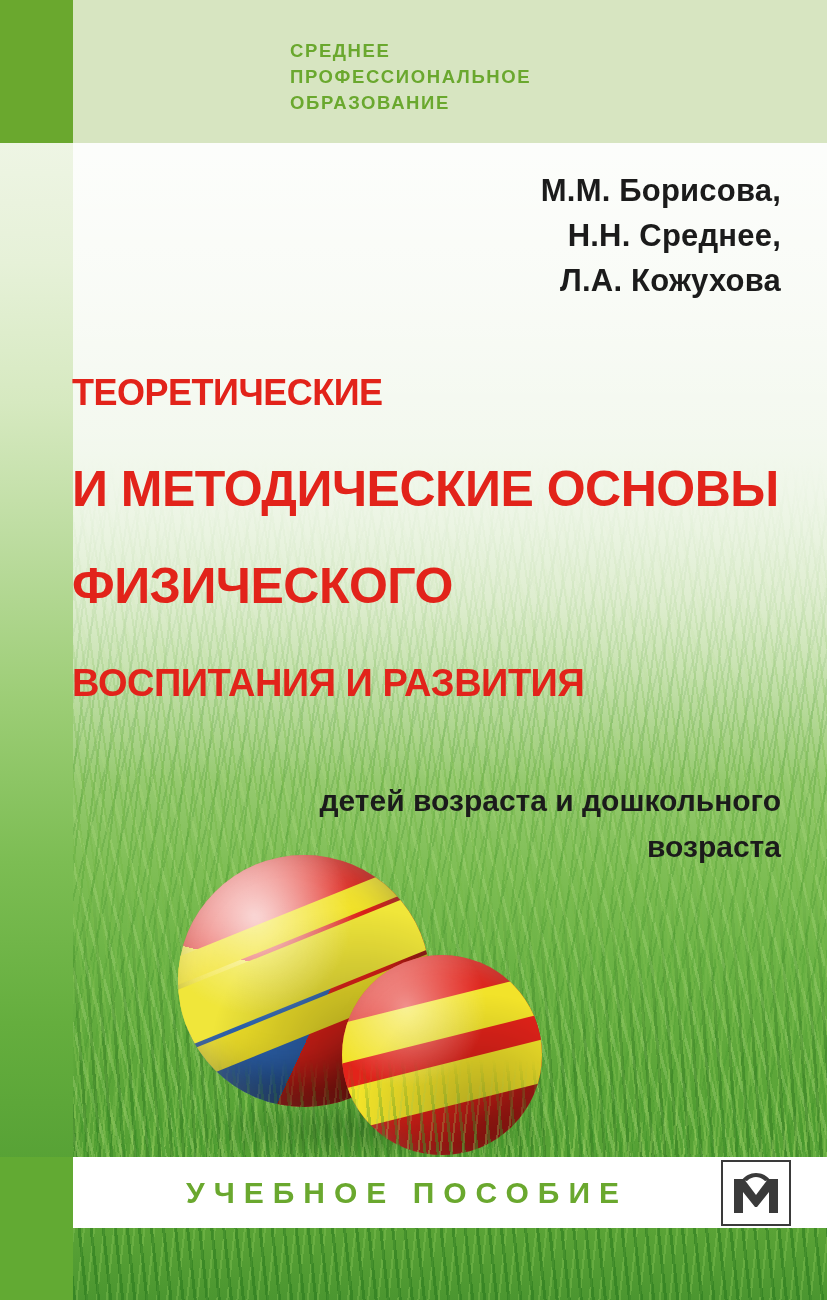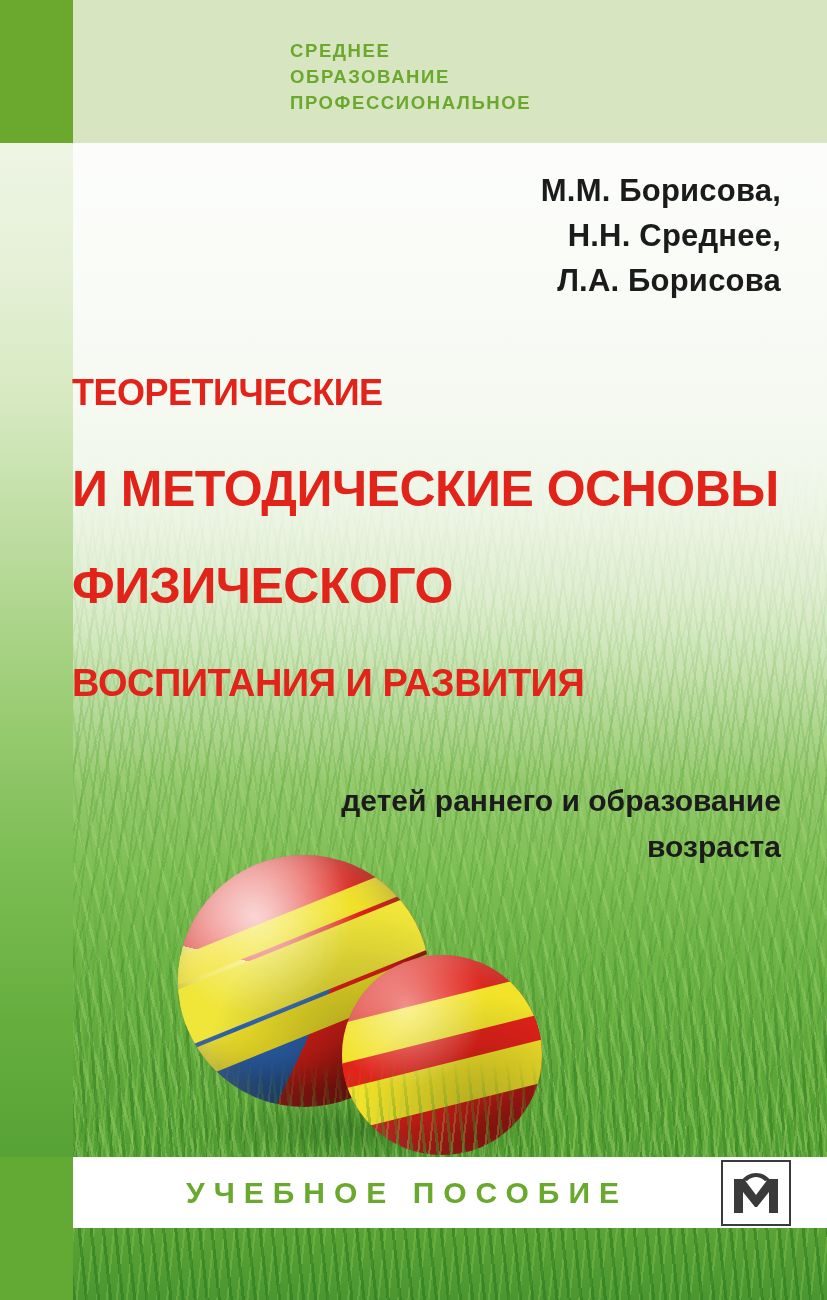--- a/index.html
+++ b/index.html
@@ -405,42 +405,42 @@
     </div>
     <div class="ball-small-gloss"></div>
   </div>
 
   <div class="grass-front"></div>
 
   <div class="top-band">
     <div class="top-band-left"></div>
     <div class="series-block">
       <div>Среднее</div>
+      <div>профессиональное</div>
       <div>образование</div>
-      <div>профессиональное</div>
     </div>
   </div>
 
   <div class="left-stripe"></div>
 
   <div class="authors">
     <div>М.М. Борисова,</div>
     <div>Н.Н. Среднее,</div>
-    <div>Л.А. Борисова</div>
+    <div>Л.А. Кожухова</div>
   </div>
 
   <div class="title">
     <span class="line l1">ТЕОРЕТИЧЕСКИЕ</span>
     <span class="line l2">И МЕТОДИЧЕСКИЕ ОСНОВЫ</span>
     <span class="line l3">ФИЗИЧЕСКОГО</span>
     <span class="line l4">ВОСПИТАНИЯ И РАЗВИТИЯ</span>
   </div>
 
   <div class="subtitle">
-    <div>детей раннего и образование</div>
+    <div>детей возраста и дошкольного</div>
     <div>возраста</div>
   </div>
 
   <div class="bottom-band">
     <div class="bottom-band-left"></div>
     <div class="edition-type">УЧЕБНОЕ ПОСОБИЕ</div>
     <div class="publisher-logo">
       <div class="glyph">
         <svg width="52" height="48" viewBox="0 0 52 48">
           <path d="M4 44 L4 10 L14 10 L26 26 L38 10 L48 10 L48 44 L39 44 L39 23 L27 38 L25 38 L13 23 L13 44 Z" fill="#3a3a3a"></path>

